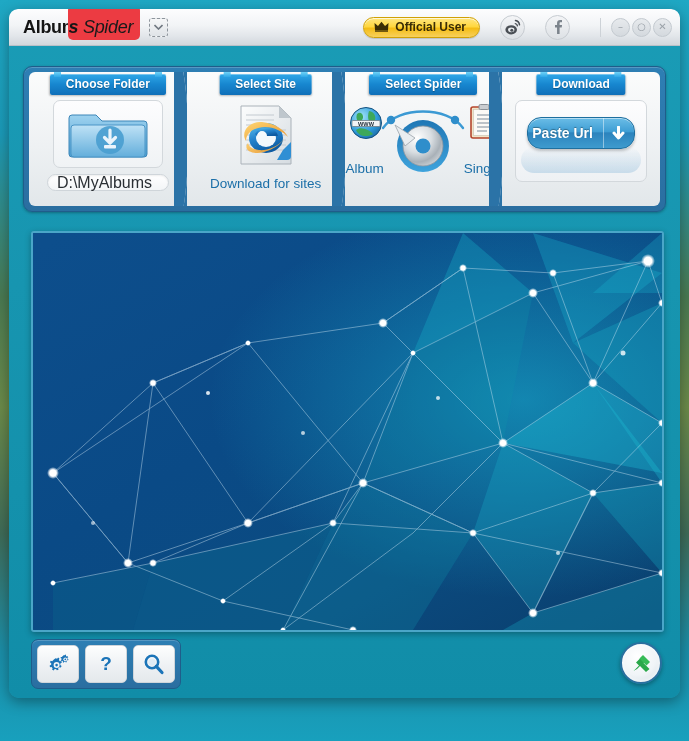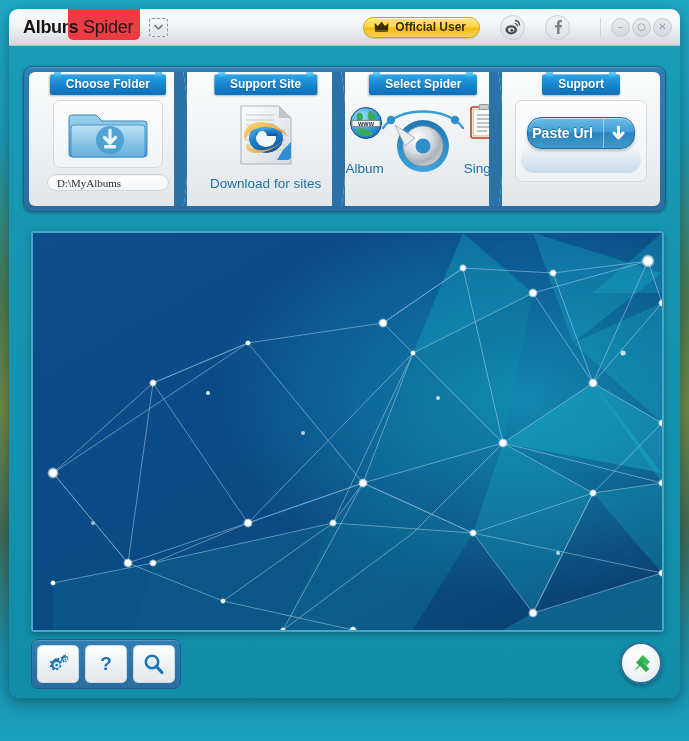--- a/index.html
+++ b/index.html
@@ -49,20 +49,21 @@
   .logo-albums { color: #151515; position: relative; z-index:2; }
   .logo-pill {
     position: relative; z-index: 2;
     background: #ec3b42;
     color: #1a1a1a;
     border-radius: 5px;
     padding: 12px 7px 3px 1px;
     margin-left: -10px;
     font-weight: normal;
     box-shadow: inset 0 1px 0 rgba(255,255,255,.35);
+    font-style: italic;
   }
   .logo-pill b { color:#151515; font-weight:bold; }
   .logo-dropdown {
     width: 17px; height: 17px;
     border: 1px dashed #8d949b;
     border-radius: 3px;
     background: linear-gradient(180deg,#f6f7f8,#dfe3e7);
     display:flex; align-items:center; justify-content:center;
     margin-left: 3px;
     cursor: pointer;
@@ -155,26 +156,25 @@
     background: linear-gradient(180deg,#fdfdfe,#f0f3f5);
     display:flex; align-items:center; justify-content:center;
     cursor: pointer;
   }
   .path-field {
     margin-top: 6px;
     width: 122px; height: 17px;
     border: 1px solid #cfd5da;
     border-radius: 9px;
     background: linear-gradient(180deg,#ffffff,#f3f5f7);
-    font-size: 11px; color: #2a2f34;
+    font-size: 16px; color: #2a2f34;
     display:flex; align-items:center; padding-left: 9px;
     box-sizing: border-box;
     box-shadow: inset 0 1px 2px rgba(0,0,0,.07);
     cursor: text;
-    font-family: Liberation Serif, serif;
   }
   
   .site-ico { margin-top: 4px; cursor:pointer; }
   .site-caption { margin-top: 4px; font-size: 13.5px; color: #1b6fa8; cursor:pointer; }
 
   
   .dial-area { position:relative; width: 160px; height: 90px; margin-top: 0px; }
   .opt-label { position:absolute; font-size: 13.5px; color: #1b6fa8; }
   #opt-album-label { left: 2px; bottom: 12px; }
   #opt-single-label { right: 2px; bottom: 12px; }
@@ -331,21 +331,21 @@
         </div>
         <div class="path-field" title="D:\MyAlbums">D:\MyAlbums</div>
       </div>
       <svg class="tb-sep" viewBox="0 0 26 140" preserveAspectRatio="none">
         <path d="M0 0 H9 C16 40 16 100 9 140 H0 Z" fill="#2b73a7"></path>
         <path d="M9 0 C16 40 16 100 9 140 H26 V0 Z" fill="#2b73a7"></path>
       </svg>
     </div>
 
     <div class="tb-cell">
-      <div class="tab-label">Support Site</div>
+      <div class="tab-label">Select Site</div>
       <div class="cell-body">
         <div class="site-ico">
           <svg width="66" height="66" viewBox="0 0 66 66">
             <defs>
               <linearGradient id="docg" x1="0" y1="0" x2="1" y2="1">
                 <stop offset="0" stop-color="#fcfdfd"></stop>
                   <stop offset="1" stop-color="#d6dce1"></stop>
               </linearGradient>
               <linearGradient id="ieb" x1="0" y1="0" x2="0.4" y2="1">
                 <stop offset="0" stop-color="#63c6ef"></stop>
@@ -449,21 +449,21 @@
           <div class="opt-label" id="opt-single-label">Single</div>
         </div>
       </div>
       <svg class="tb-sep" viewBox="0 0 26 140" preserveAspectRatio="none">
         <path d="M9 0 C16 40 16 100 9 140 H26 V0 Z" fill="#2b73a7"></path>
         <path d="M0 0 H9 C16 40 16 100 9 140 H0 Z" fill="#2b73a7"></path>
       </svg>
     </div>
 
     <div class="tb-cell">
-      <div class="tab-label">Support</div>
+      <div class="tab-label">Download</div>
       <div class="cell-body">
         <div class="dl-box">
           <div id="paste-url-button">
             <span class="pu-text">Paste Url</span>
             <span class="pu-arrow">
               <svg width="15" height="15" viewBox="0 0 15 15">
                   <path d="M7.5 1 v7 M3 7 L7.5 12 L12 7" fill="none" stroke="#ffffff" stroke-width="3" stroke-linecap="round" stroke-linejoin="round"></path>
                   <rect x="3" y="12.6" width="9" height="1.6" fill="#fff" opacity="0"></rect>
                 </svg>
             </span>

